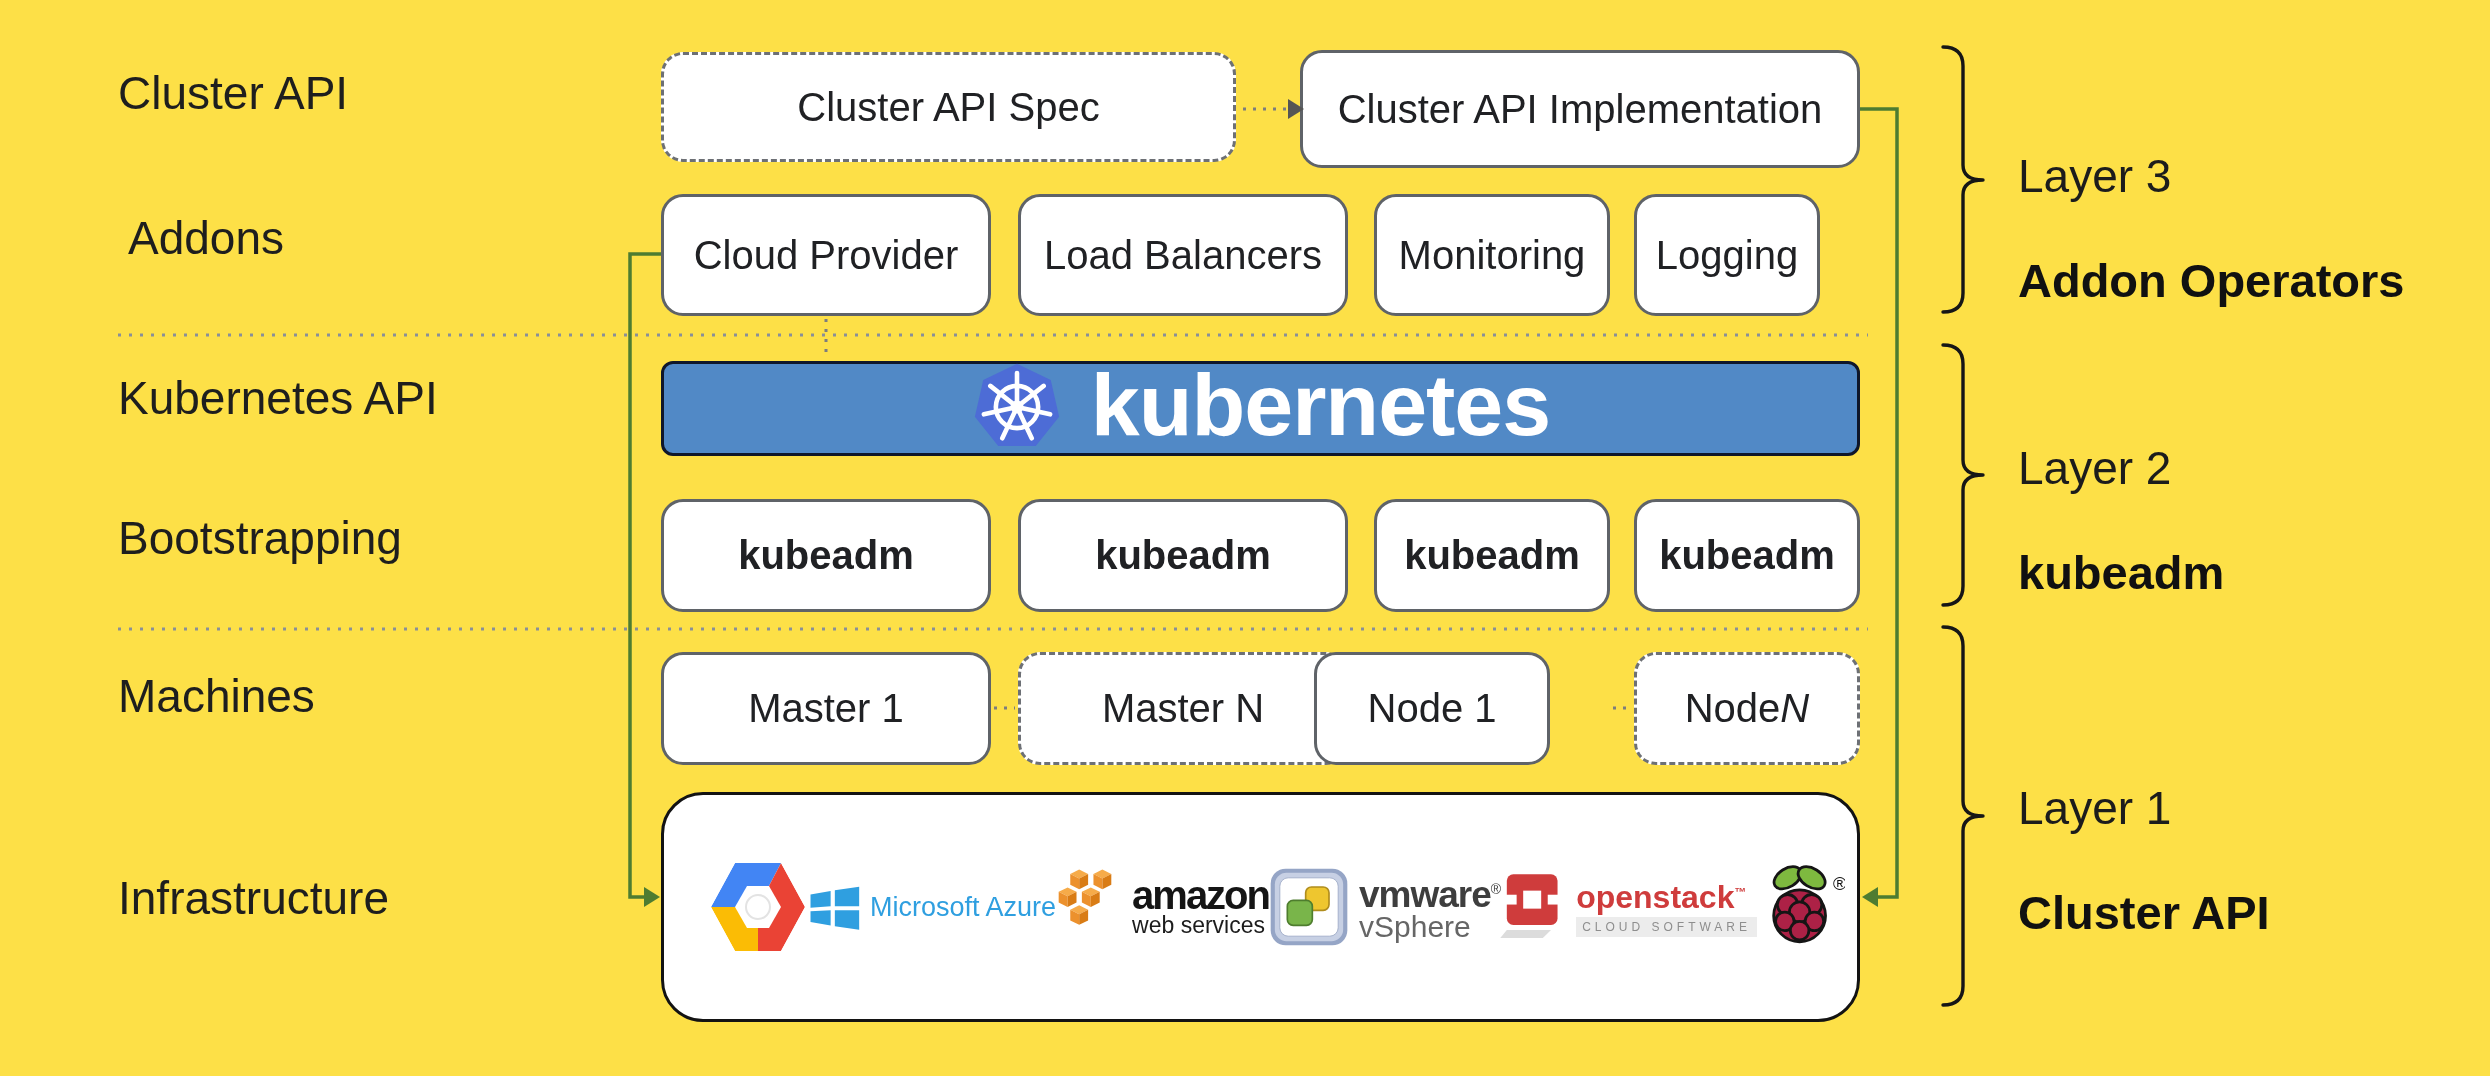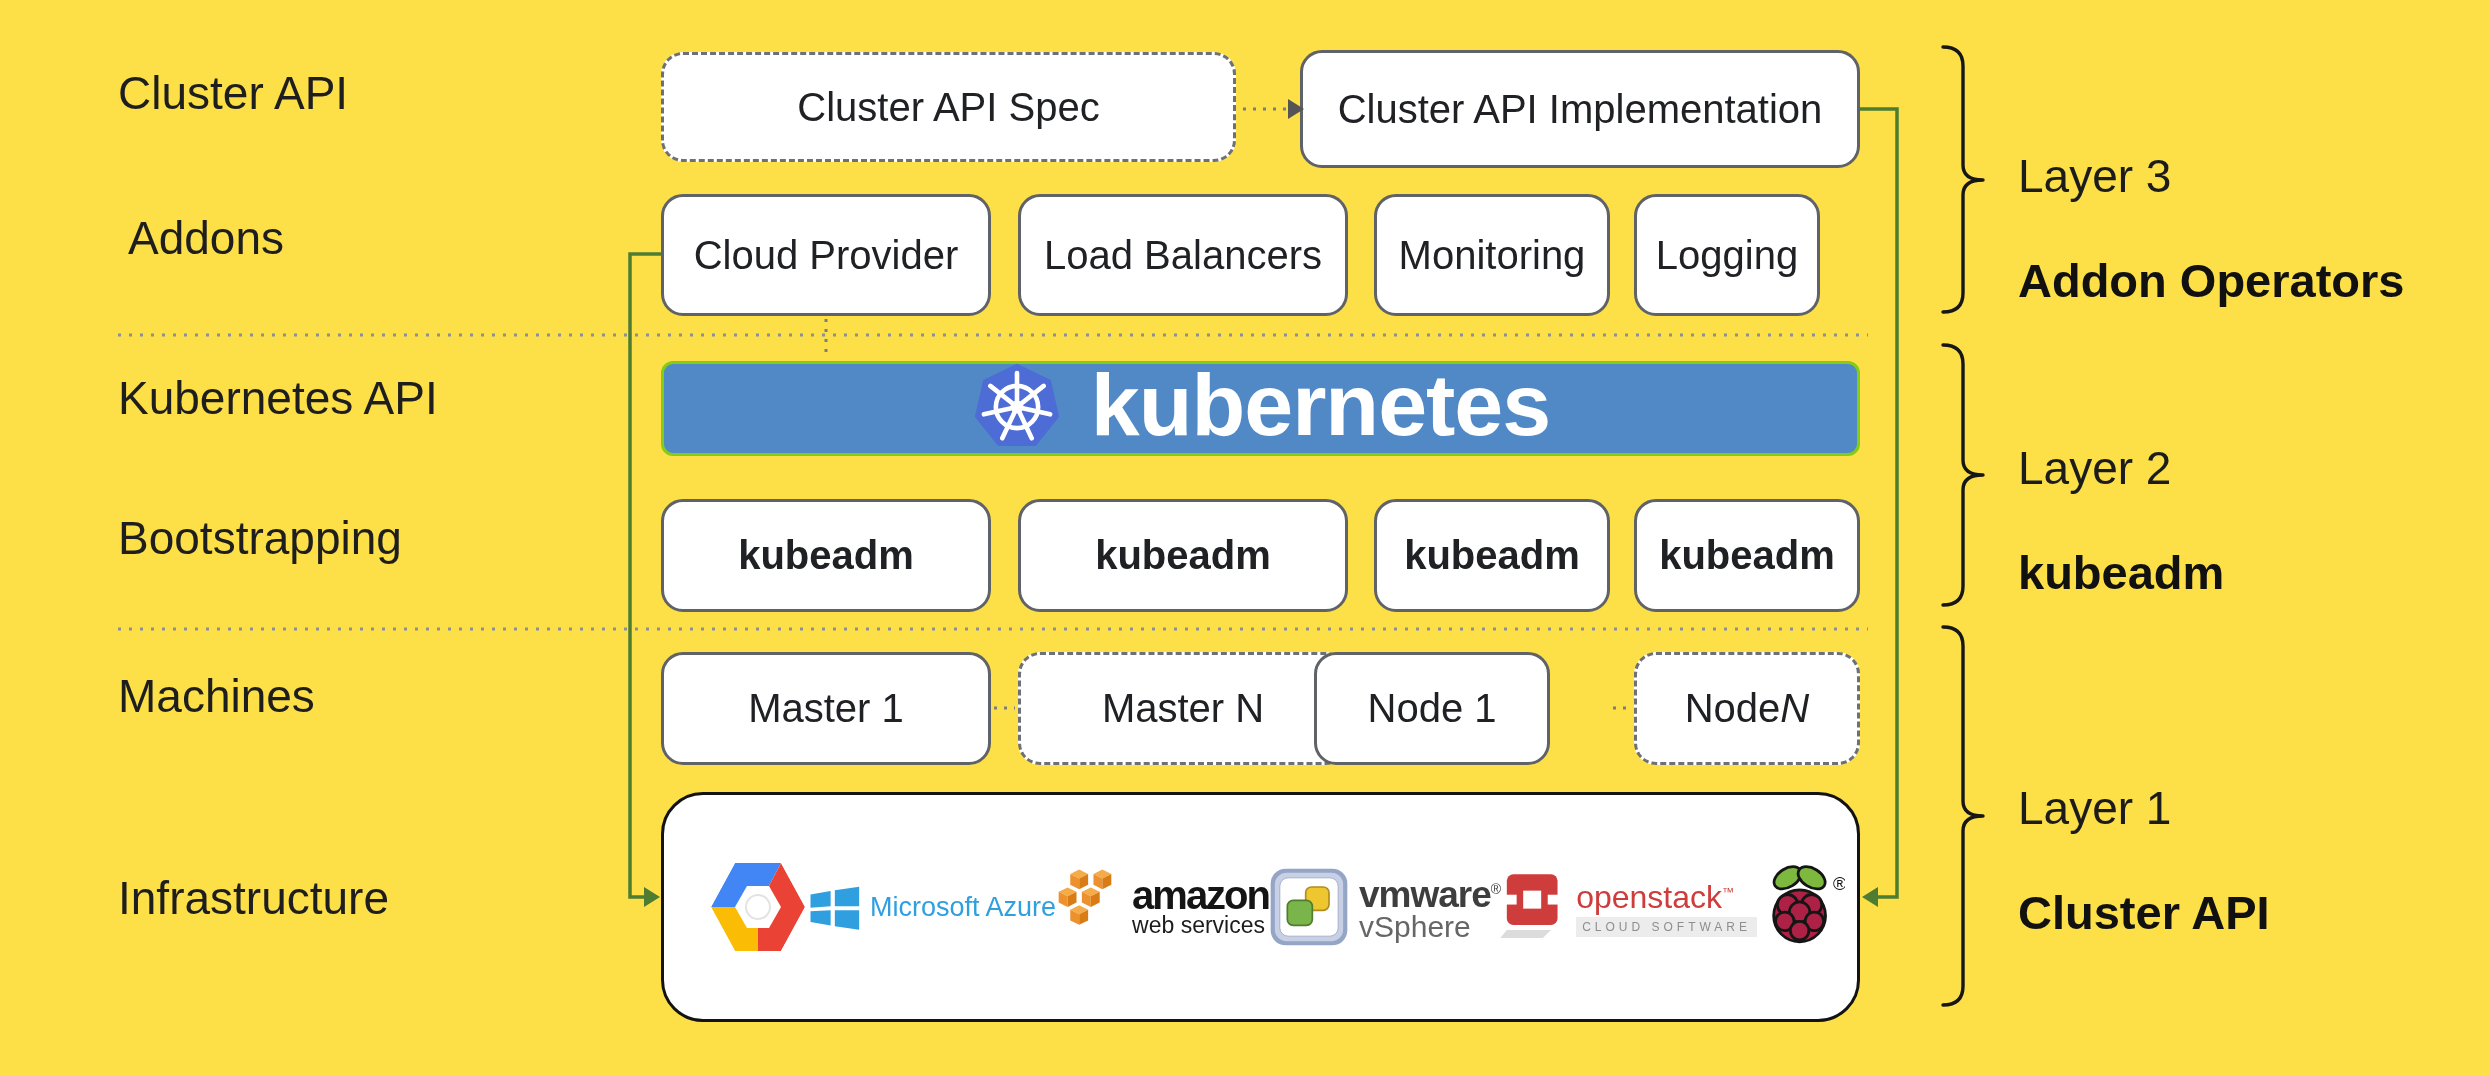--- a/index.html
+++ b/index.html
@@ -14,42 +14,42 @@
   .box{
     position:absolute;box-sizing:border-box;background:#fff;
     border:3px solid var(--box_border,#5f6368);border-radius:22px;
     display:flex;align-items:center;justify-content:center;
     font-size:40px;color:#202124;text-align:center;white-space:nowrap;
   }
   .box.dashed{border-style:dashed;border-color:#6d7075;}
   .box.bold{font-weight:bold;}
   .banner{
     position:absolute;left:661px;top:361px;width:1199px;height:95px;box-sizing:border-box;
-    background:var(--banner_blue,#5189c6);border:3px solid #84cc16;border-radius:12px;
+    background:var(--banner_blue,#5189c6);border:3px solid #0f172a;border-radius:12px;
     display:flex;align-items:center;justify-content:center;gap:28px;
   }
   .banner .wordmark{
     color:#fff;font-size:88px;font-weight:bold;letter-spacing:-1px;line-height:88px;
     transform:translateY(-4px);
   }
   .infra{
     position:absolute;left:661px;top:792px;width:1199px;height:230px;box-sizing:border-box;
     background:#fff;border:3px solid #131313;border-radius:42px;
     display:flex;align-items:center;justify-content:space-between;
     padding:0 44px;
   }
   .logo{display:flex;align-items:center;gap:10px;}
   .logo .tcol{display:flex;flex-direction:column;}
   .azure-text{color:var(--azure_blue,#2f9fe0);font-size:27px;font-weight:500;white-space:nowrap;}
   .aws-primary{font-size:40px;font-weight:bold;letter-spacing:-2px;color:#151515;line-height:36px;}
   .aws-secondary{font-size:23px;color:#1c1c1c;line-height:24px;letter-spacing:0px;}
   .vmware-primary{font-size:37px;font-weight:800;letter-spacing:-1px;color:#3e3e3e;line-height:34px;}
   .vmware-primary sup{font-size:14px;font-weight:400;}
   .vmware-secondary{font-size:30px;color:#666;line-height:30px;}
-  .os-primary{font-size:32px;font-weight:normal;color:var(--openstack_red,#cf3c3c);line-height:30px;}
+  .os-primary{font-size:32px;font-weight:bold;color:var(--openstack_red,#cf3c3c);line-height:30px;}
   .os-primary sup{font-size:12px;}
   .os-bar{background:#ececec;color:#8e8e8e;font-size:12px;letter-spacing:4px;
     padding:3px 6px;margin-top:5px;text-align:left;white-space:nowrap;}
   .overlay{position:absolute;left:0;top:0;width:2490px;height:1076px;pointer-events:none;}
   .green-path{stroke:var(--accent_green,#4e7c31);stroke-width:3.5;fill:none;}
   .green-head{fill:var(--accent_green,#4e7c31);}
   .dot-line{stroke:var(--divider,#8a8f98);stroke-width:3;fill:none;stroke-dasharray:3 8;}
   .dot-conn{stroke:#7d7d7d;stroke-width:3;fill:none;stroke-dasharray:3 7;}
   .gray-head{fill:#555;}
   .brace{stroke:#161616;stroke-width:3.4;fill:none;stroke-linecap:round;stroke-linejoin:round;}

